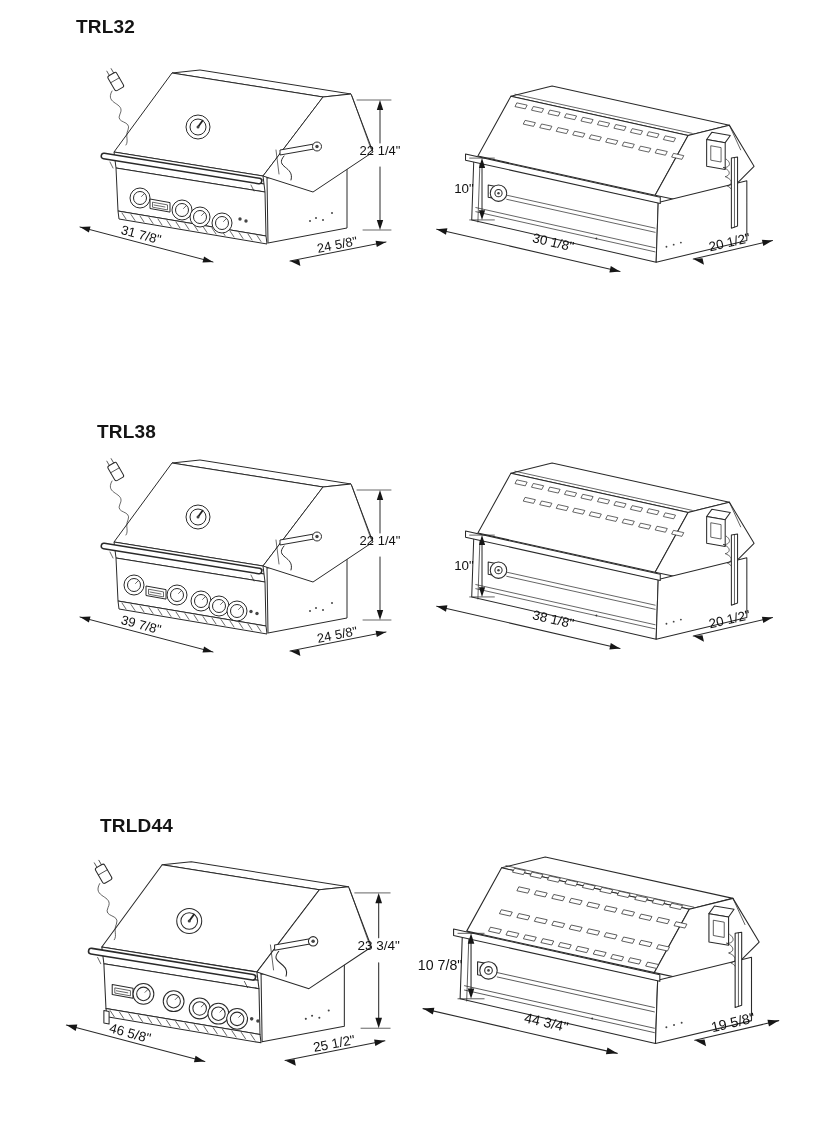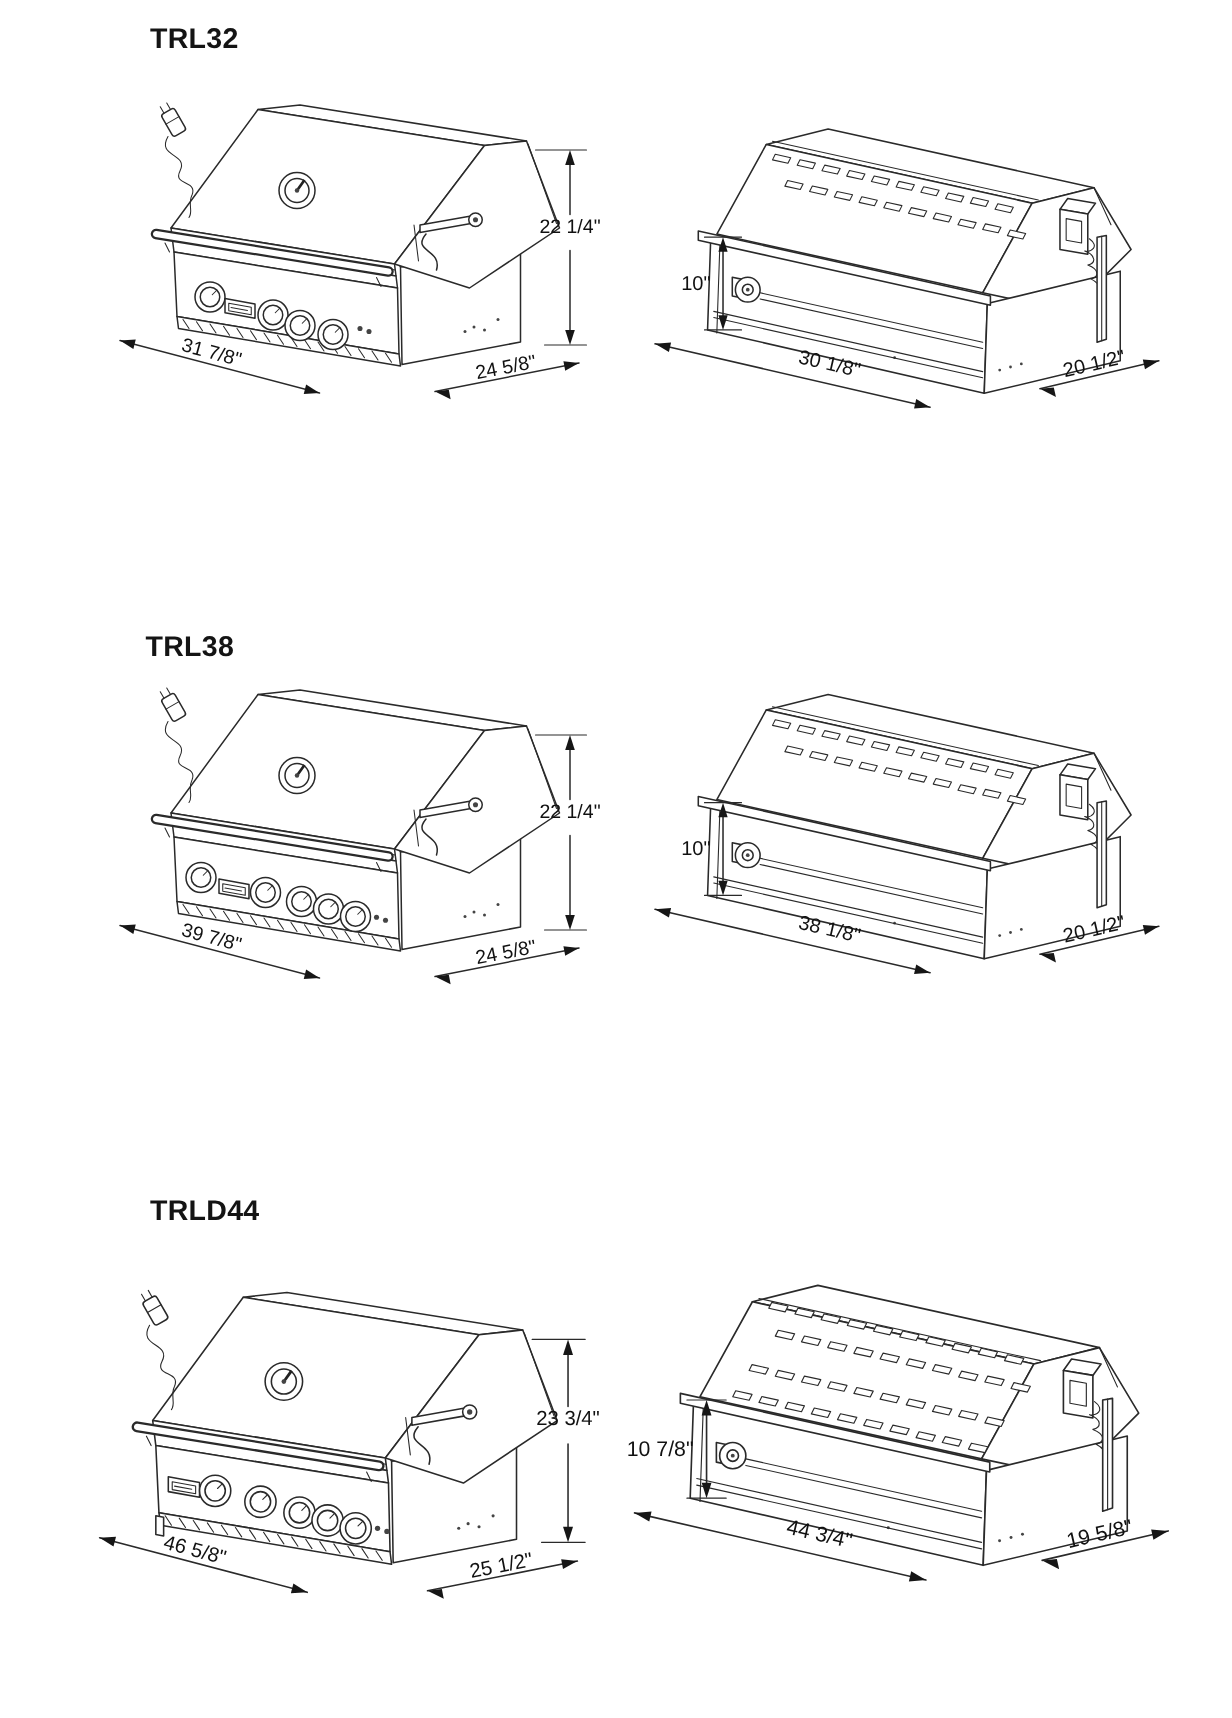--- a/index.html
+++ b/index.html
@@ -192,21 +192,21 @@
       <path class="ln" d="M10,171 L188,212"></path>
       <path class="ar" d="M10,171 L19,176.3 L20.4,170.1 Z"></path>
       <path class="ar" d="M188,212 L177.6,212.9 L179,206.7 Z"></path>
       <path class="ln" d="M259,200 L336,182"></path>
       <path class="ar" d="M259,200 L269.4,205.4 L268,199.2 Z"></path>
       <path class="ar" d="M336,182 L327,187.4 L325.6,181.2 Z"></path>
     </g>
   </defs>
 </svg>
 
-<div class="model-title" style="left:100px;top:16px">TRL32</div>
+<div class="model-title" style="left:76px;top:16px">TRL32</div>
 
 <svg class="draw" style="left:70px;top:55px" width="342" height="216" viewBox="0 0 342 216">
   <use href="#frontBody"></use>
   <use href="#knobs4"></use>
   <use href="#frontDims"></use>
   <text class="dim" x="310" y="100">22 1/4"</text>
   <text class="dim" x="70" y="184" transform="rotate(15 70 184)">31 7/8"</text>
   <text class="dim" x="268" y="194" transform="rotate(-11 268 194)">24 5/8"</text>
 </svg>
 
@@ -232,21 +232,21 @@
 
 <svg class="draw" style="left:426px;top:430px" width="382" height="237" viewBox="0 0 370 230">
   <use href="#rearBody"></use>
   <use href="#ventStd"></use>
   <use href="#rearDims"></use>
   <text class="dim dim-end" x="46" y="136">10"</text>
   <text class="dim" x="122" y="188" transform="rotate(13 122 188)">38 1/8"</text>
   <text class="dim" x="295" y="188" transform="rotate(-13 295 188)">20 1/2"</text>
 </svg>
 
-<div class="model-title" style="left:100px;top:797px">TRLD44</div>
+<div class="model-title" style="left:100px;top:815px">TRLD44</div>
 
 <svg class="draw" style="left:56px;top:846px" width="356" height="225" viewBox="0 0 342 216">
   <use href="#frontBody"></use>
   <use href="#knobs5b"></use>
   <use href="#frontDims"></use>
   <text class="dim" x="310" y="100">23 3/4"</text>
   <text class="dim" x="70" y="184" transform="rotate(15 70 184)">46 5/8"</text>
   <text class="dim" x="268" y="194" transform="rotate(-11 268 194)">25 1/2"</text>
 </svg>
 

